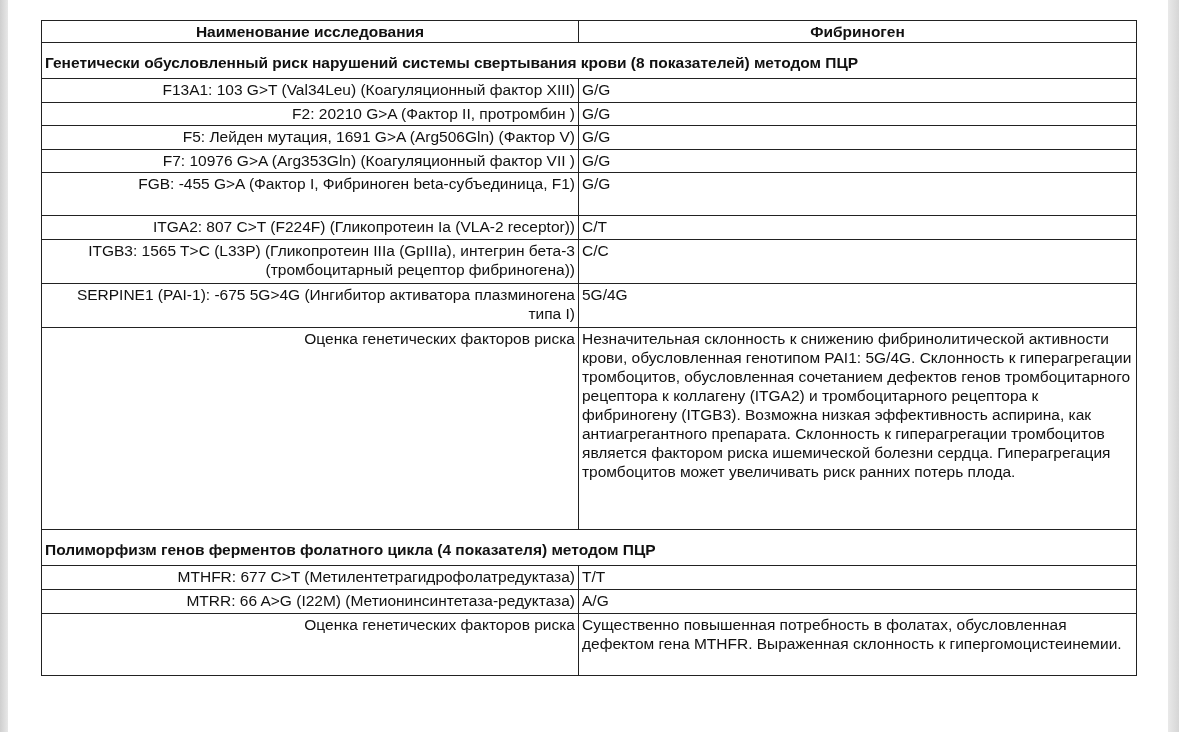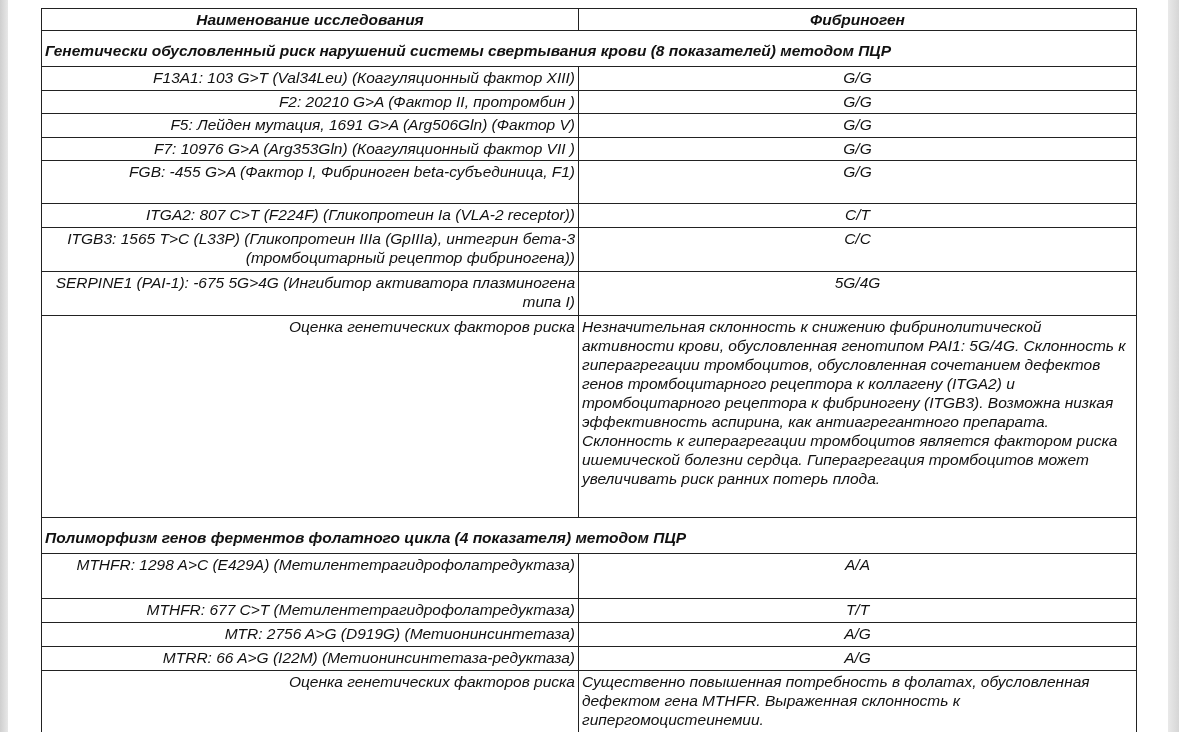--- a/index.html
+++ b/index.html
@@ -11,39 +11,38 @@
     }
     .gutter-left {
       position: absolute; left: 0; top: 0; width: 8px; height: 732px;
       background: linear-gradient(to right, #cfcfcf, #e8e8e8);
     }
     .gutter-right {
       position: absolute; left: 1168px; top: 0; width: 11px; height: 732px;
       background: linear-gradient(to right, #e9e9e9, #d6d6d6);
     }
     table.report {
-      position: absolute; left: 41px; top: 8px;
+      position: absolute; left: 41px; top: 20px;
       width: 1095px;
       border-collapse: collapse;
       table-layout: fixed;
       font-size: 15.5px;
       line-height: 19px;
-      font-style: italic;
     }
     table.report td, table.report th {
       border: 1.5px solid #222;
       padding: 1px 3px 0 3px;
       vertical-align: top;
       overflow: hidden;
     }
     col.c-name { width: 537px; }
     col.c-result { width: 558px; }
     th { font-weight: bold; text-align: center; height: 20px; }
     tr.section td { font-weight: bold; height: 25px; vertical-align: top; padding-top: 10px; }
-    td.res { text-align: center; }
+    td.res { text-align: left; }
     td.name { text-align: right; }
     td.long { padding: 2px 6px; }
   </style>
 </head>
 <body>
 
 <div class="gutter-left"></div>
 <div class="gutter-right"></div>
 
 <table class="report">
@@ -94,31 +93,23 @@
       <td class="res">5G/4G</td>
     </tr>
     <tr style="height:202px">
       <td class="name">Оценка генетических факторов риска</td>
       <td class="long">Незначительная склонность к снижению фибринолитической активности крови, обусловленная генотипом PAI1: 5G/4G. Склонность к гиперагрегации тромбоцитов, обусловленная сочетанием дефектов генов тромбоцитарного рецептора к коллагену (ITGA2) и тромбоцитарного рецептора к фибриногену (ITGB3). Возможна низкая эффективность аспирина, как антиагрегантного препарата. Склонность к гиперагрегации тромбоцитов является фактором риска ишемической болезни сердца. Гиперагрегация тромбоцитов может увеличивать риск ранних потерь плода.</td>
     </tr>
 
     <tr class="section">
       <td colspan="2">Полиморфизм генов ферментов фолатного цикла (4 показателя) методом ПЦР</td>
     </tr>
-    <tr style="height:45px">
-      <td class="name">MTHFR: 1298 A&gt;C (E429A) (Метилентетрагидрофолатредуктаза)</td>
-      <td class="res">A/A</td>
-    </tr>
     <tr style="height:24px">
       <td class="name">MTHFR: 677 C&gt;T (Метилентетрагидрофолатредуктаза)</td>
       <td class="res">T/T</td>
-    </tr>
-    <tr style="height:24px">
-      <td class="name">MTR: 2756 A&gt;G (D919G)  (Метионинсинтетаза)</td>
-      <td class="res">A/G</td>
     </tr>
     <tr style="height:24px">
       <td class="name">MTRR: 66 A&gt;G (I22M)  (Метионинсинтетаза-редуктаза)</td>
       <td class="res">A/G</td>
     </tr>
     <tr style="height:62px">
       <td class="name">Оценка генетических факторов риска</td>
       <td class="long">Существенно повышенная потребность в фолатах, обусловленная дефектом гена MTHFR. Выраженная склонность к гипергомоцистеинемии.</td>
     </tr>
   </tbody>

